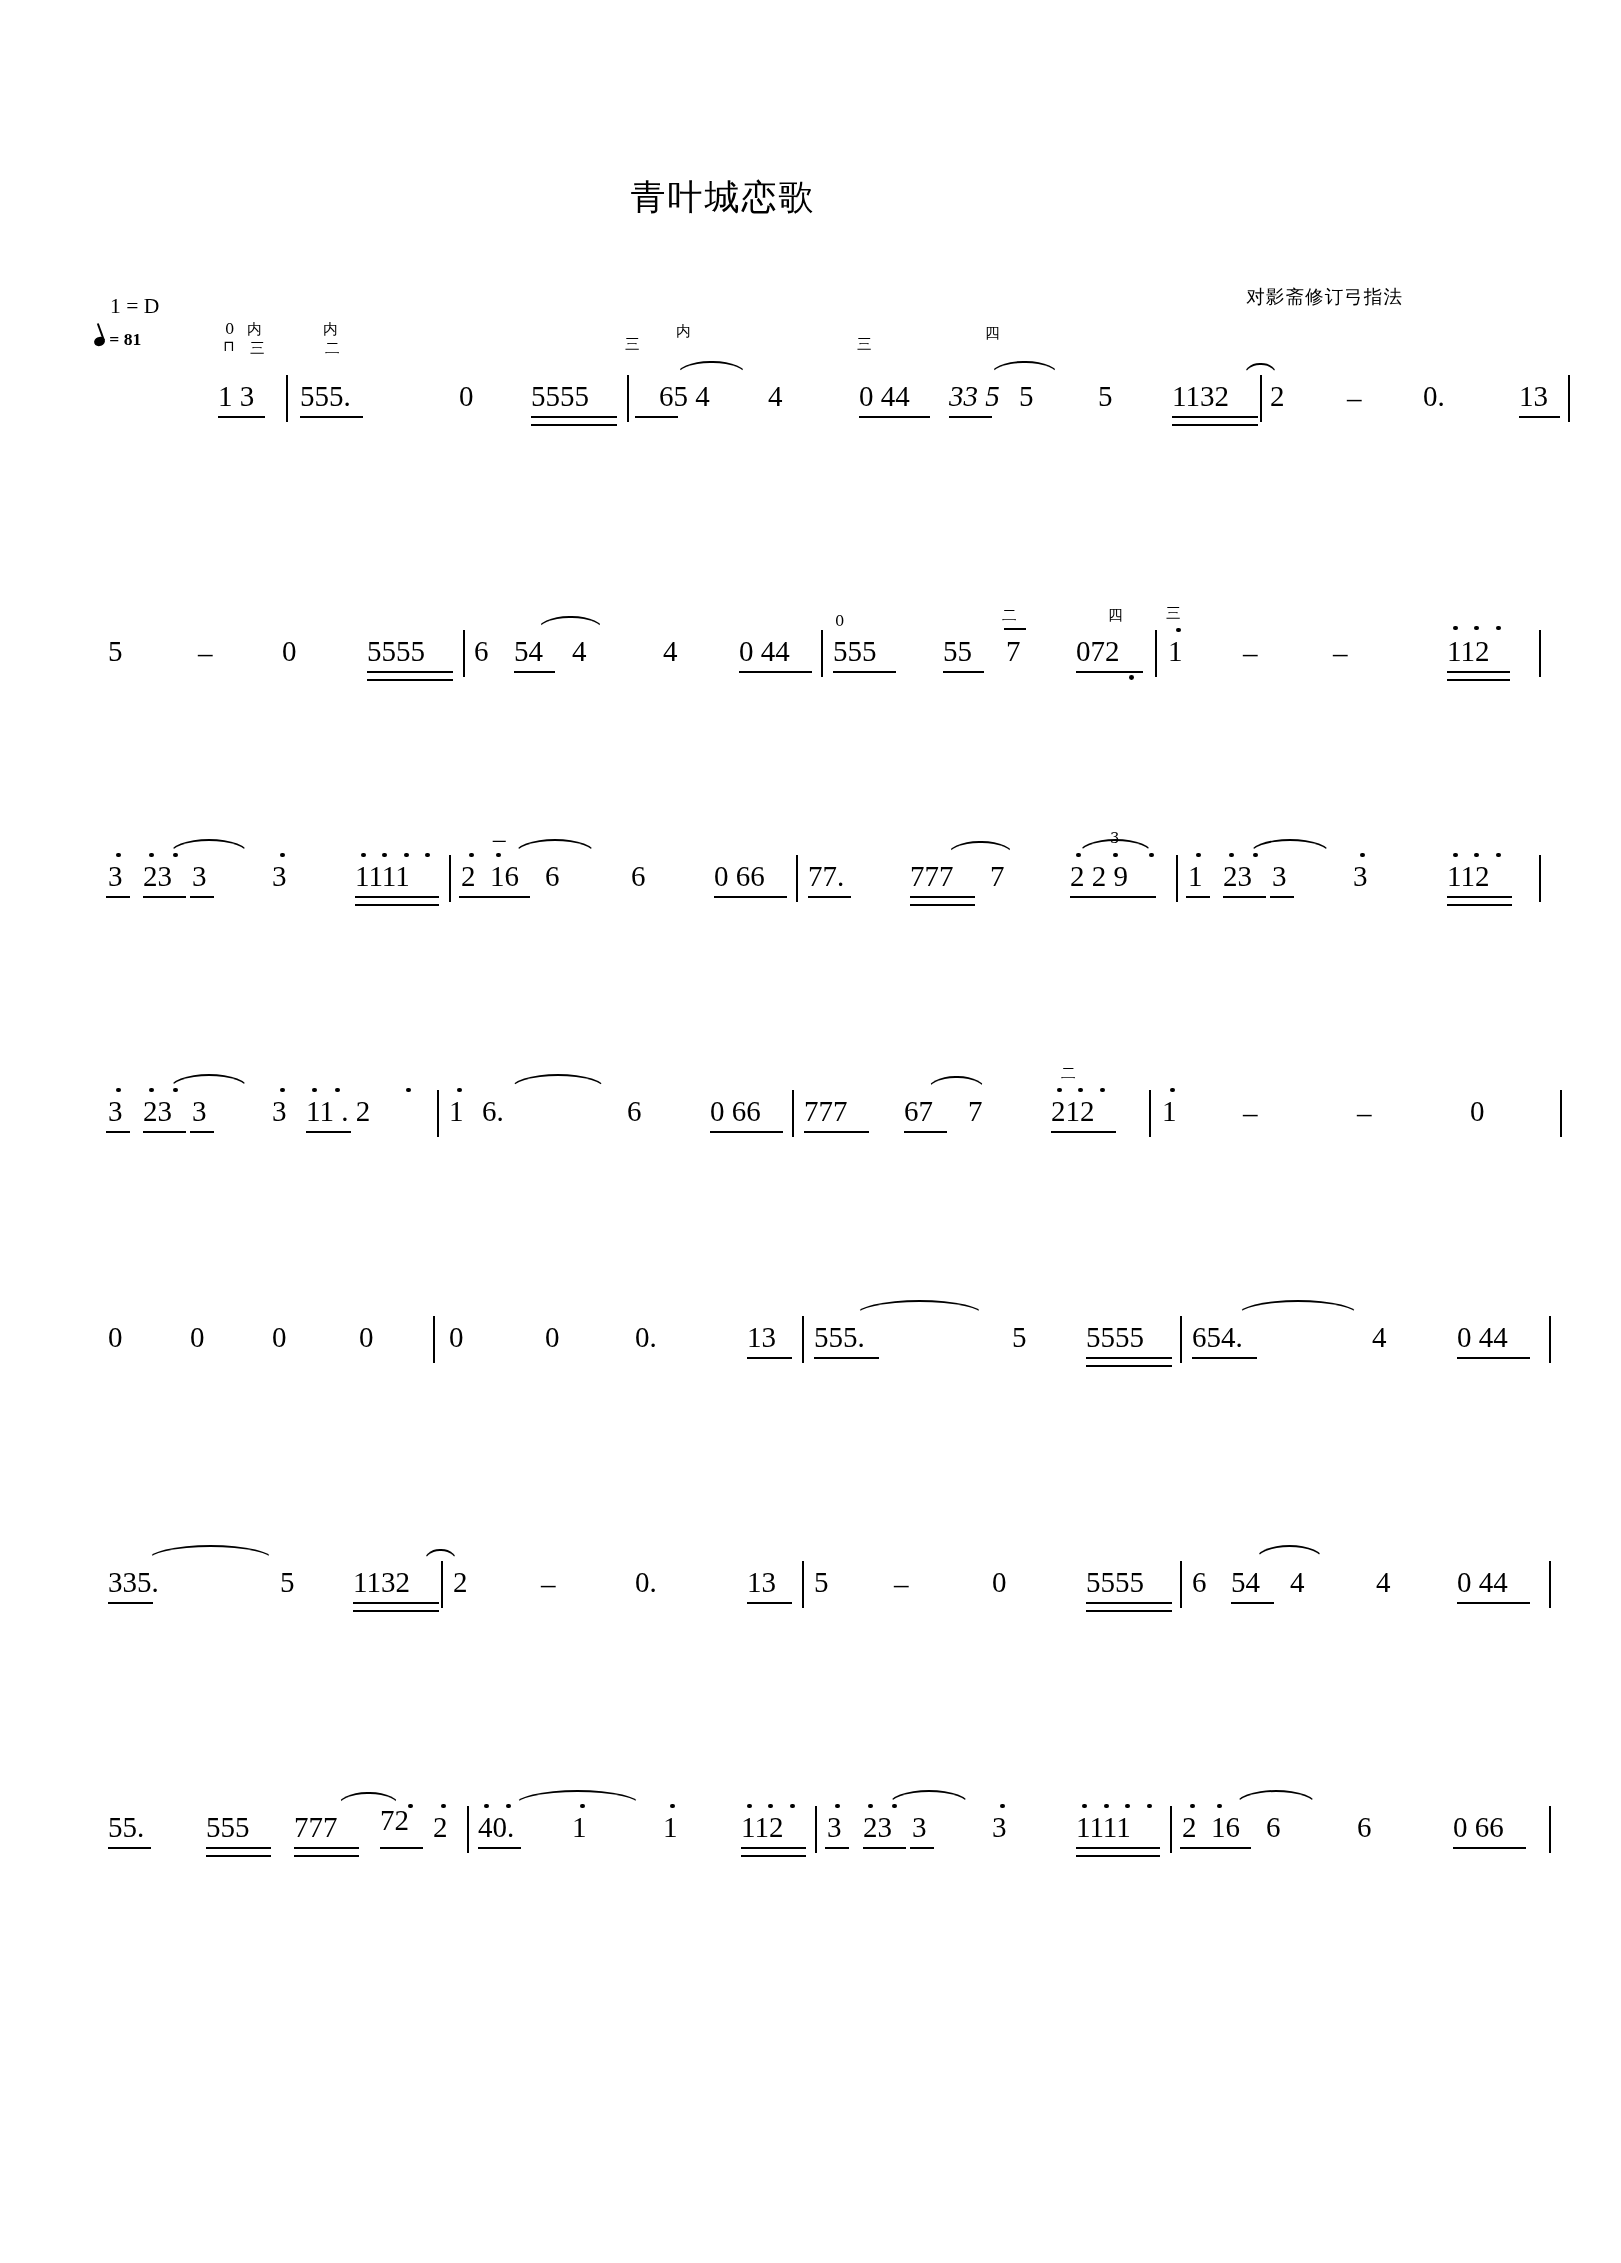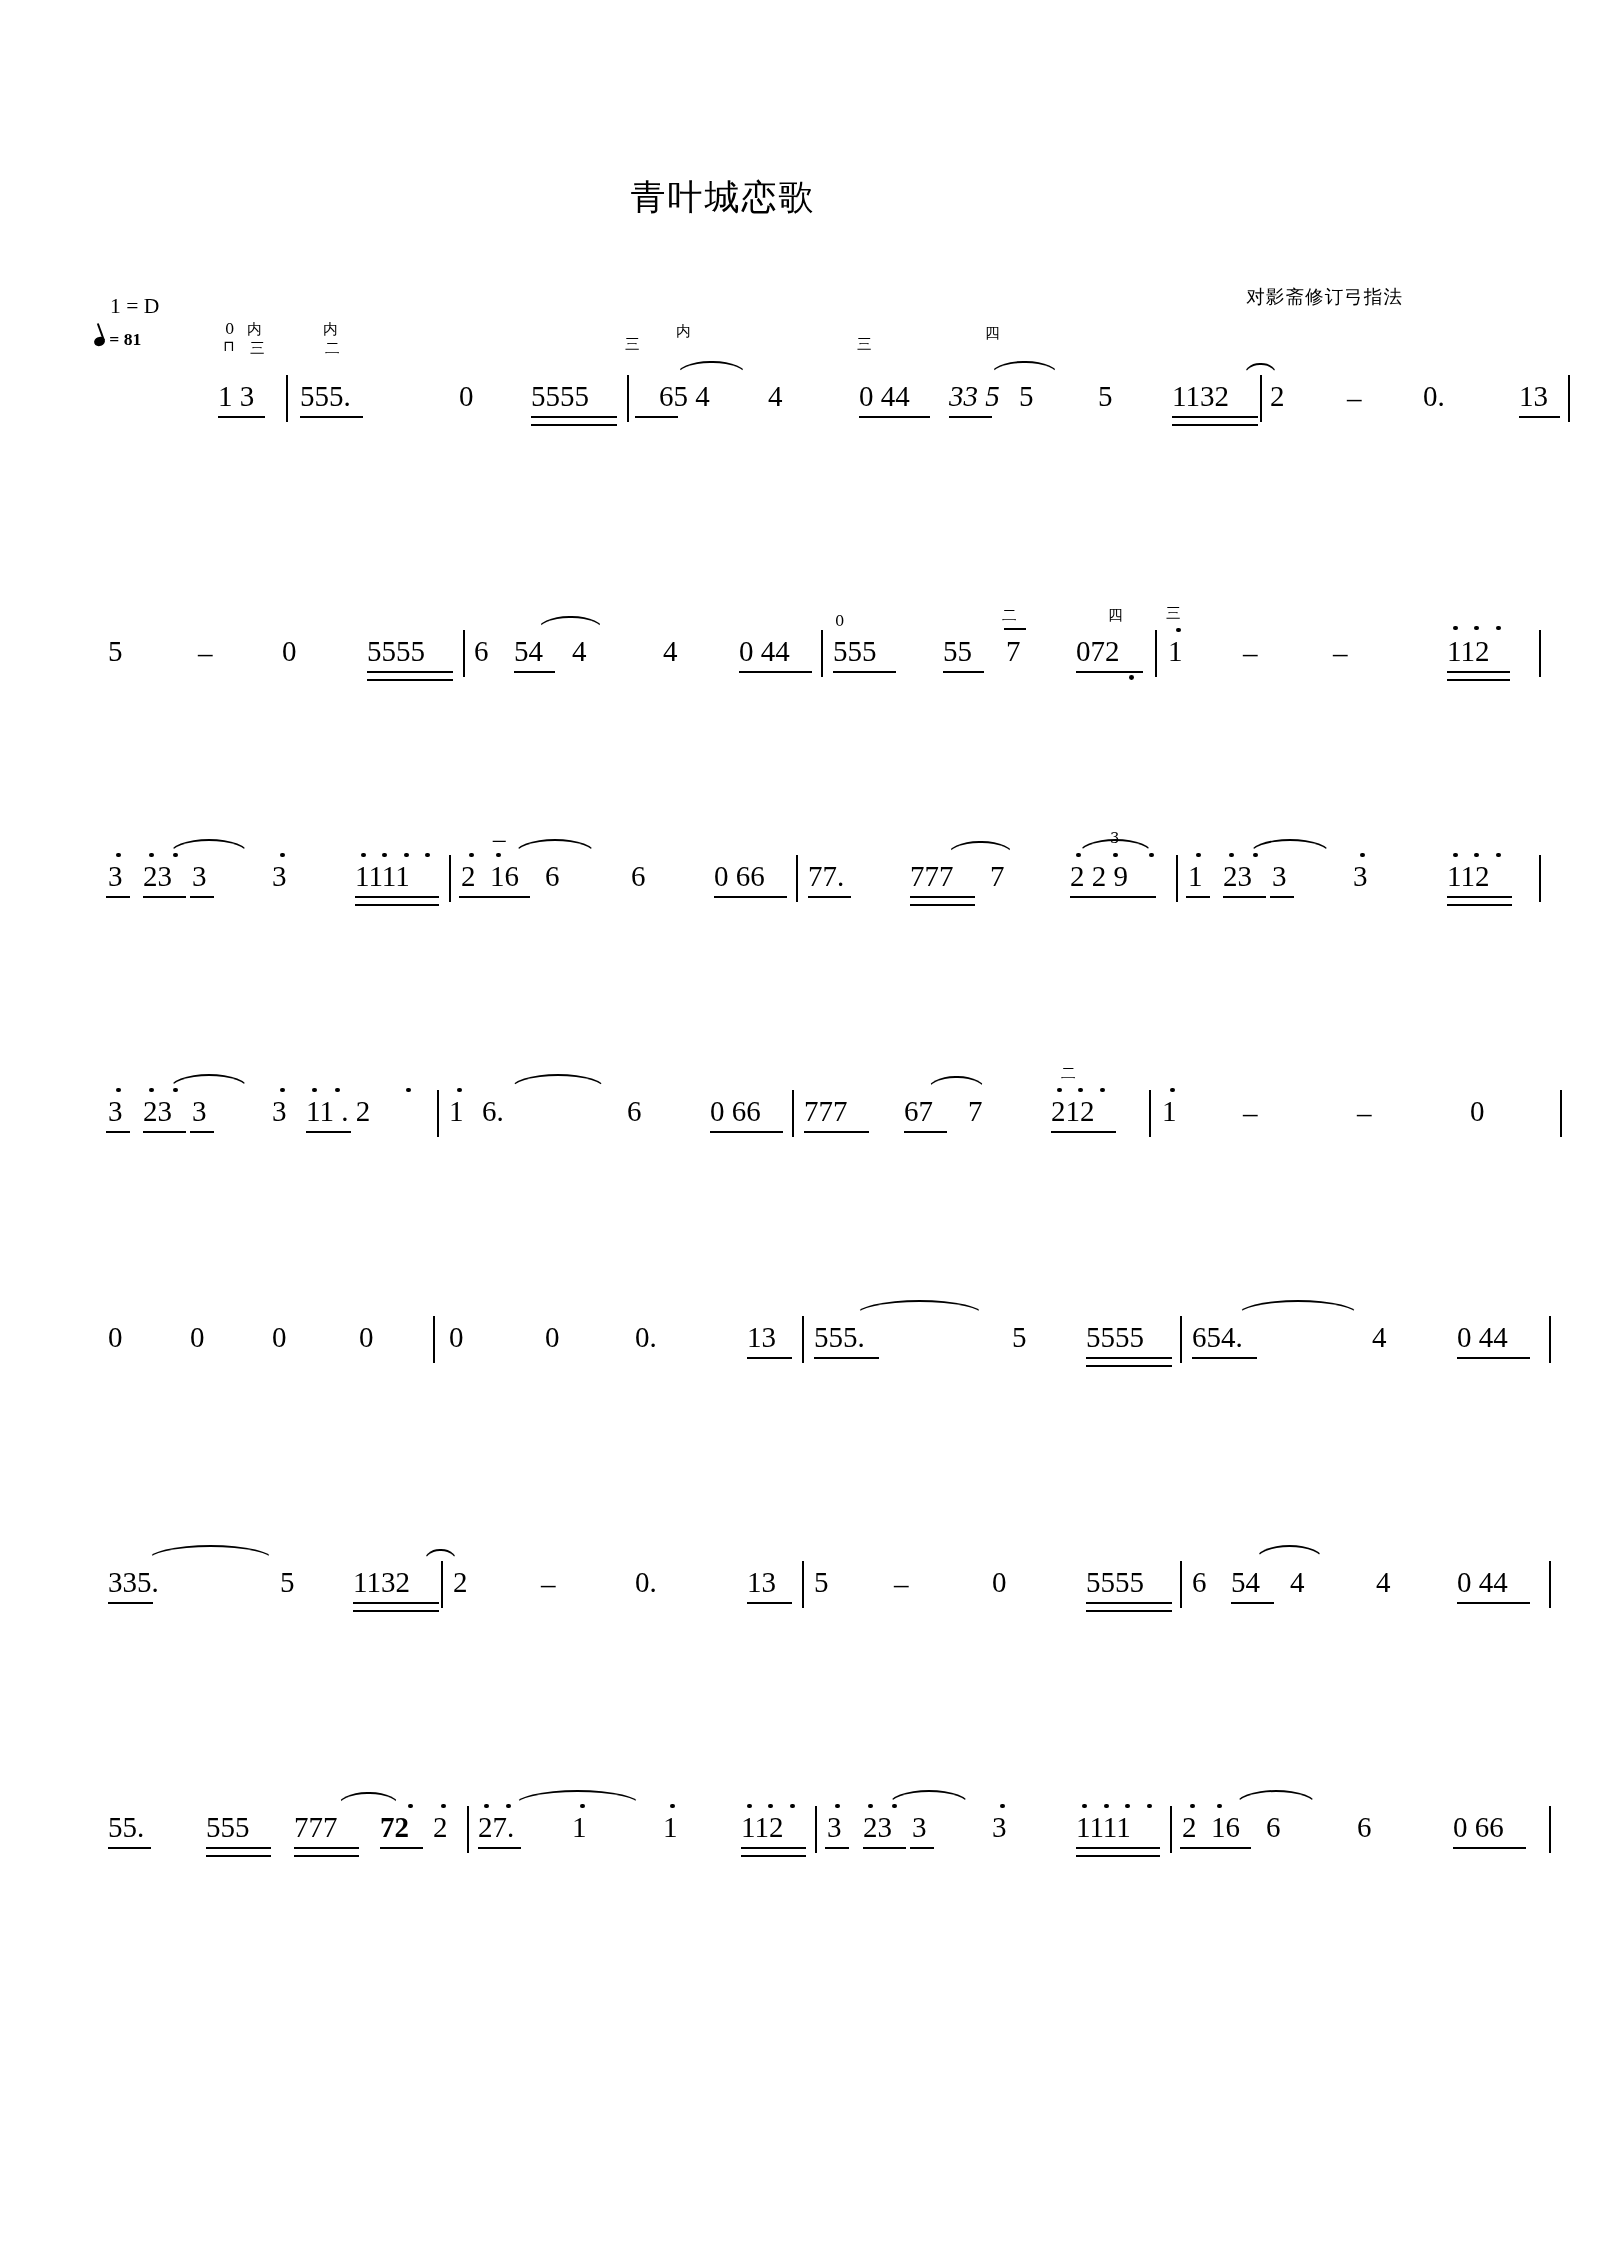--- a/index.html
+++ b/index.html
@@ -560,29 +560,29 @@
     <div class="notes">
       <span class="n" style="left:108px; top:29px;">55.</span>
       <div class="underline" style="left:108px; top:63px; width:43px;"></div>
       <span class="n" style="left:206px; top:29px;">555</span>
       <div class="underline" style="left:206px; top:63px; width:65px;"></div>
       <div class="underline" style="left:206px; top:71px; width:65px;"></div>
       <span class="n" style="left:294px; top:29px;">777</span>
       <div class="underline" style="left:294px; top:63px; width:65px;"></div>
       <div class="underline" style="left:294px; top:71px; width:65px;"></div>
       <div class="tie" style="left:337px; top:7.8px; width:61px;"></div>
-      <span class="n" style="left:380px; top:29px;font-weight:bold;">72</span>
+      <span class="n" style="left:380px; top:22px;">72</span>
       <div class="underline" style="left:380px; top:63px; width:43px;"></div>
       <div class="dotabove" style="left:408px; top:19.6px;"></div>
       <span class="n" style="left:433px; top:29px;">2</span>
       <div class="dotabove" style="left:441px; top:19.6px;"></div>
 
       <div class="bar" style="left:467px; top:21.6px; height:47px;"></div>
 
-      <span class="n" style="left:478px; top:29px;">27.</span>
+      <span class="n" style="left:478px; top:29px;">40.</span>
       <div class="underline" style="left:478px; top:63px; width:43px;"></div>
       <div class="dotabove" style="left:484px; top:19.6px;"></div>
       <div class="dotabove" style="left:506px; top:19.6px;"></div>
       <div class="tie" style="left:514px; top:5.9px; width:125px;"></div>
       <span class="n" style="left:572px; top:29px;">1</span>
       <div class="dotabove" style="left:580px; top:19.6px;"></div>
       <span class="n" style="left:663px; top:29px;">1</span>
       <div class="dotabove" style="left:670px; top:19.6px;"></div>
 
       <span class="n" style="left:741px; top:29px;">112</span>

